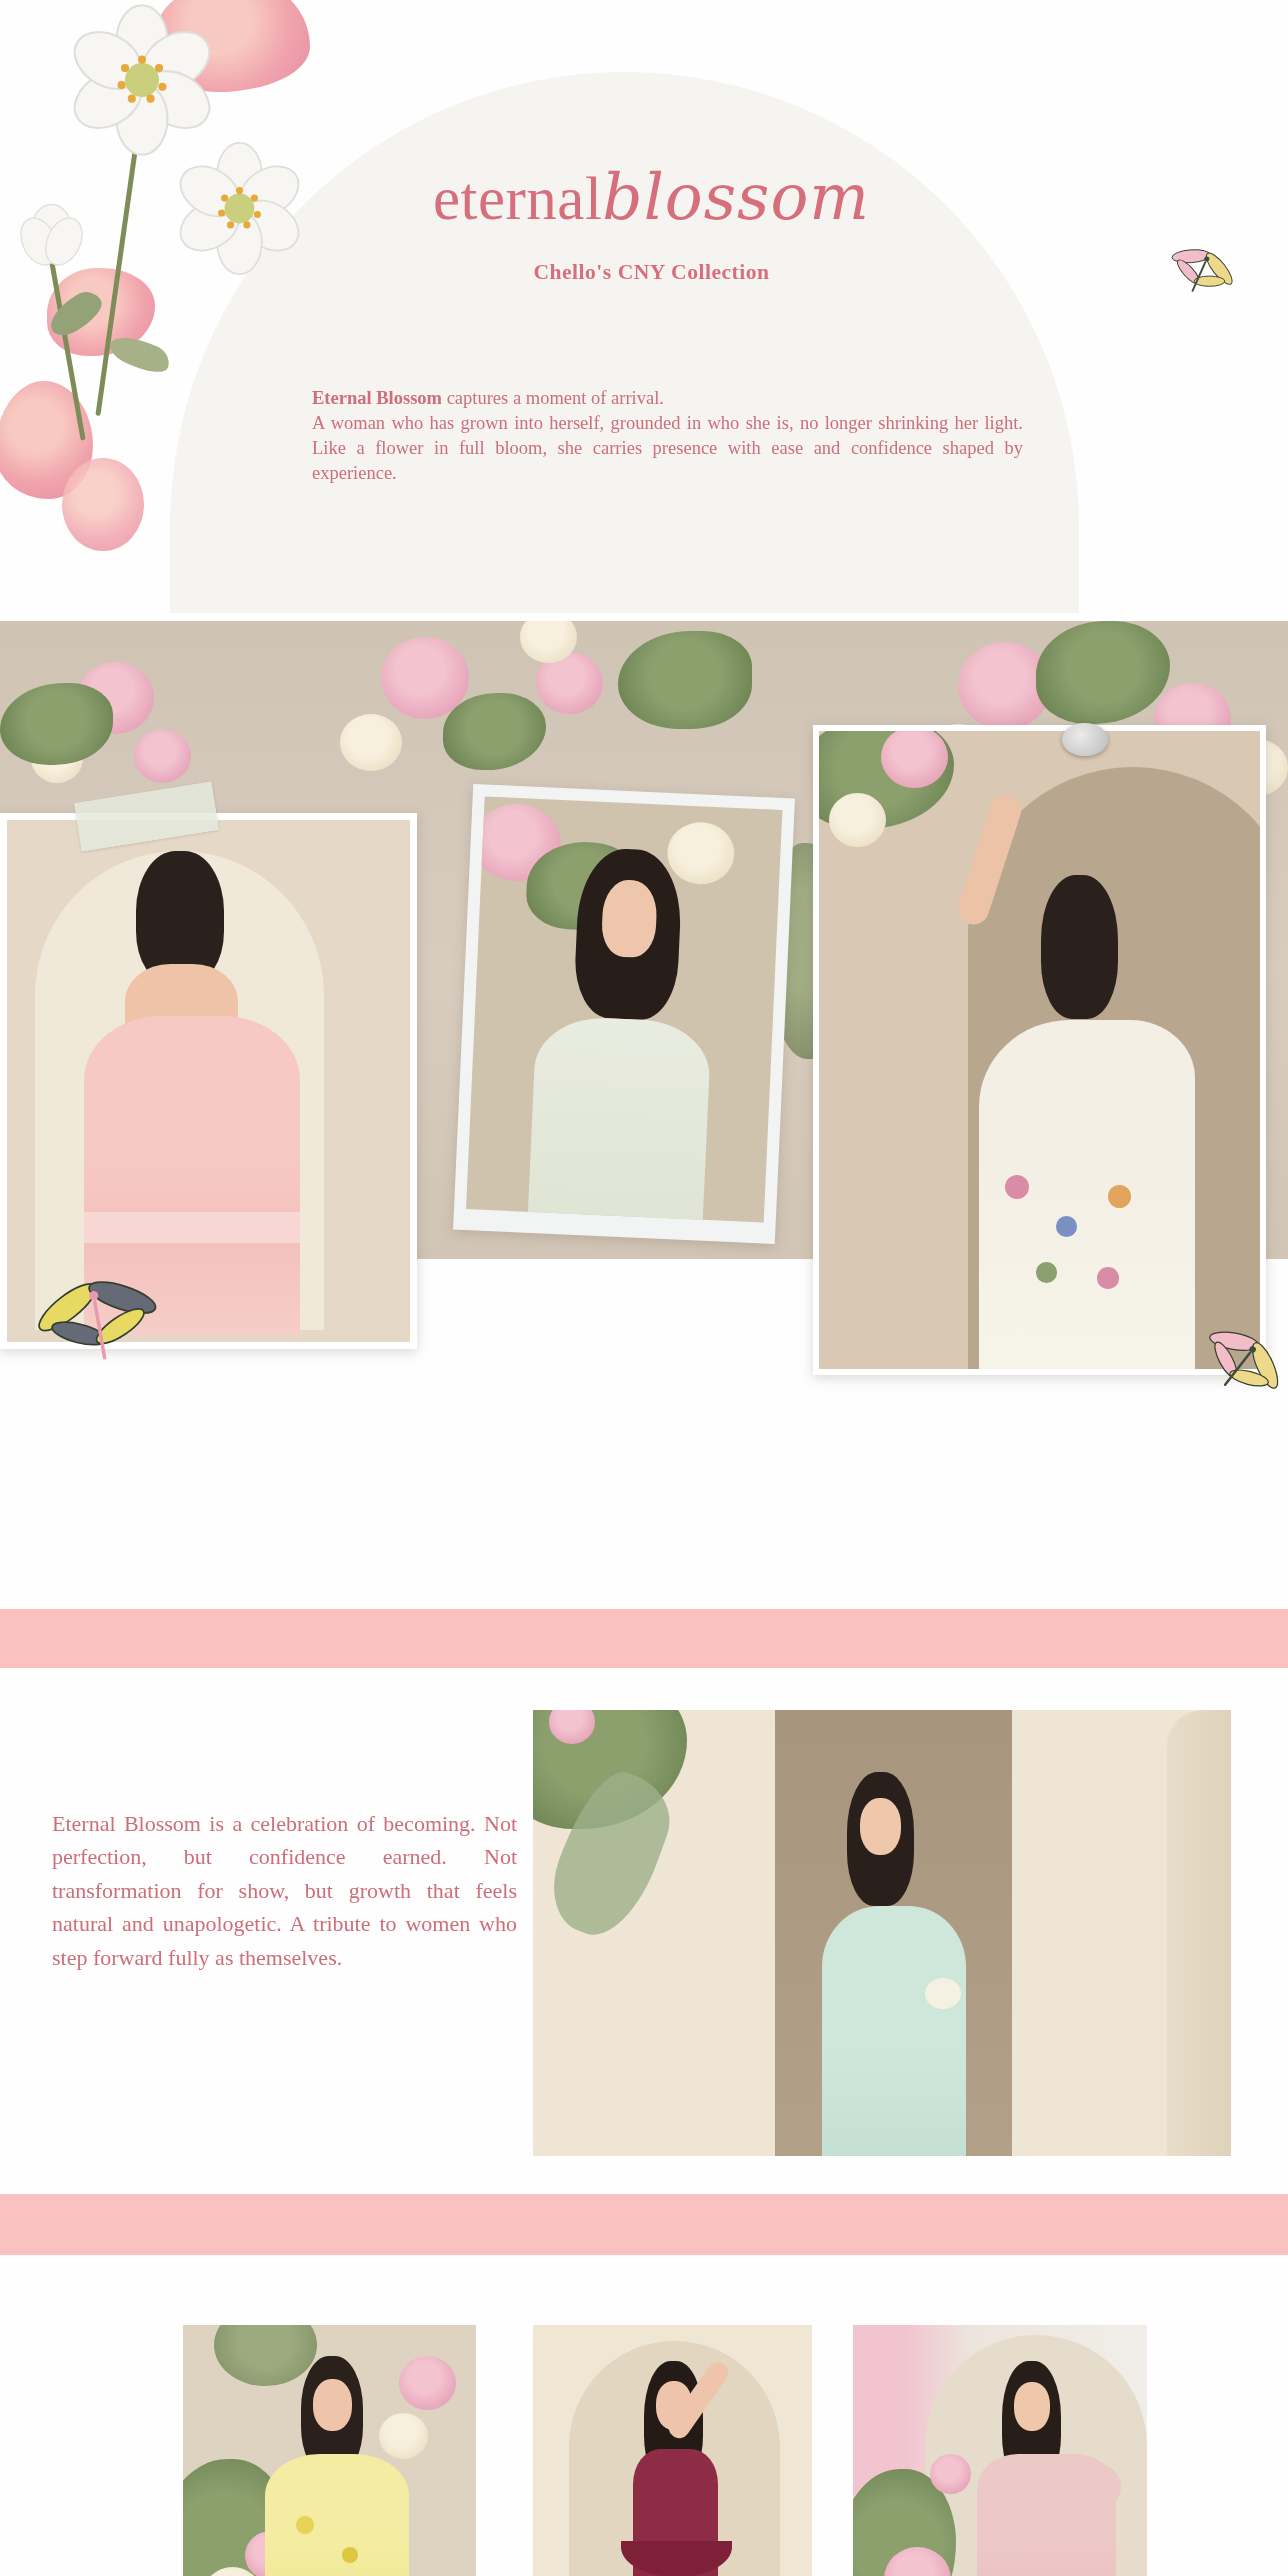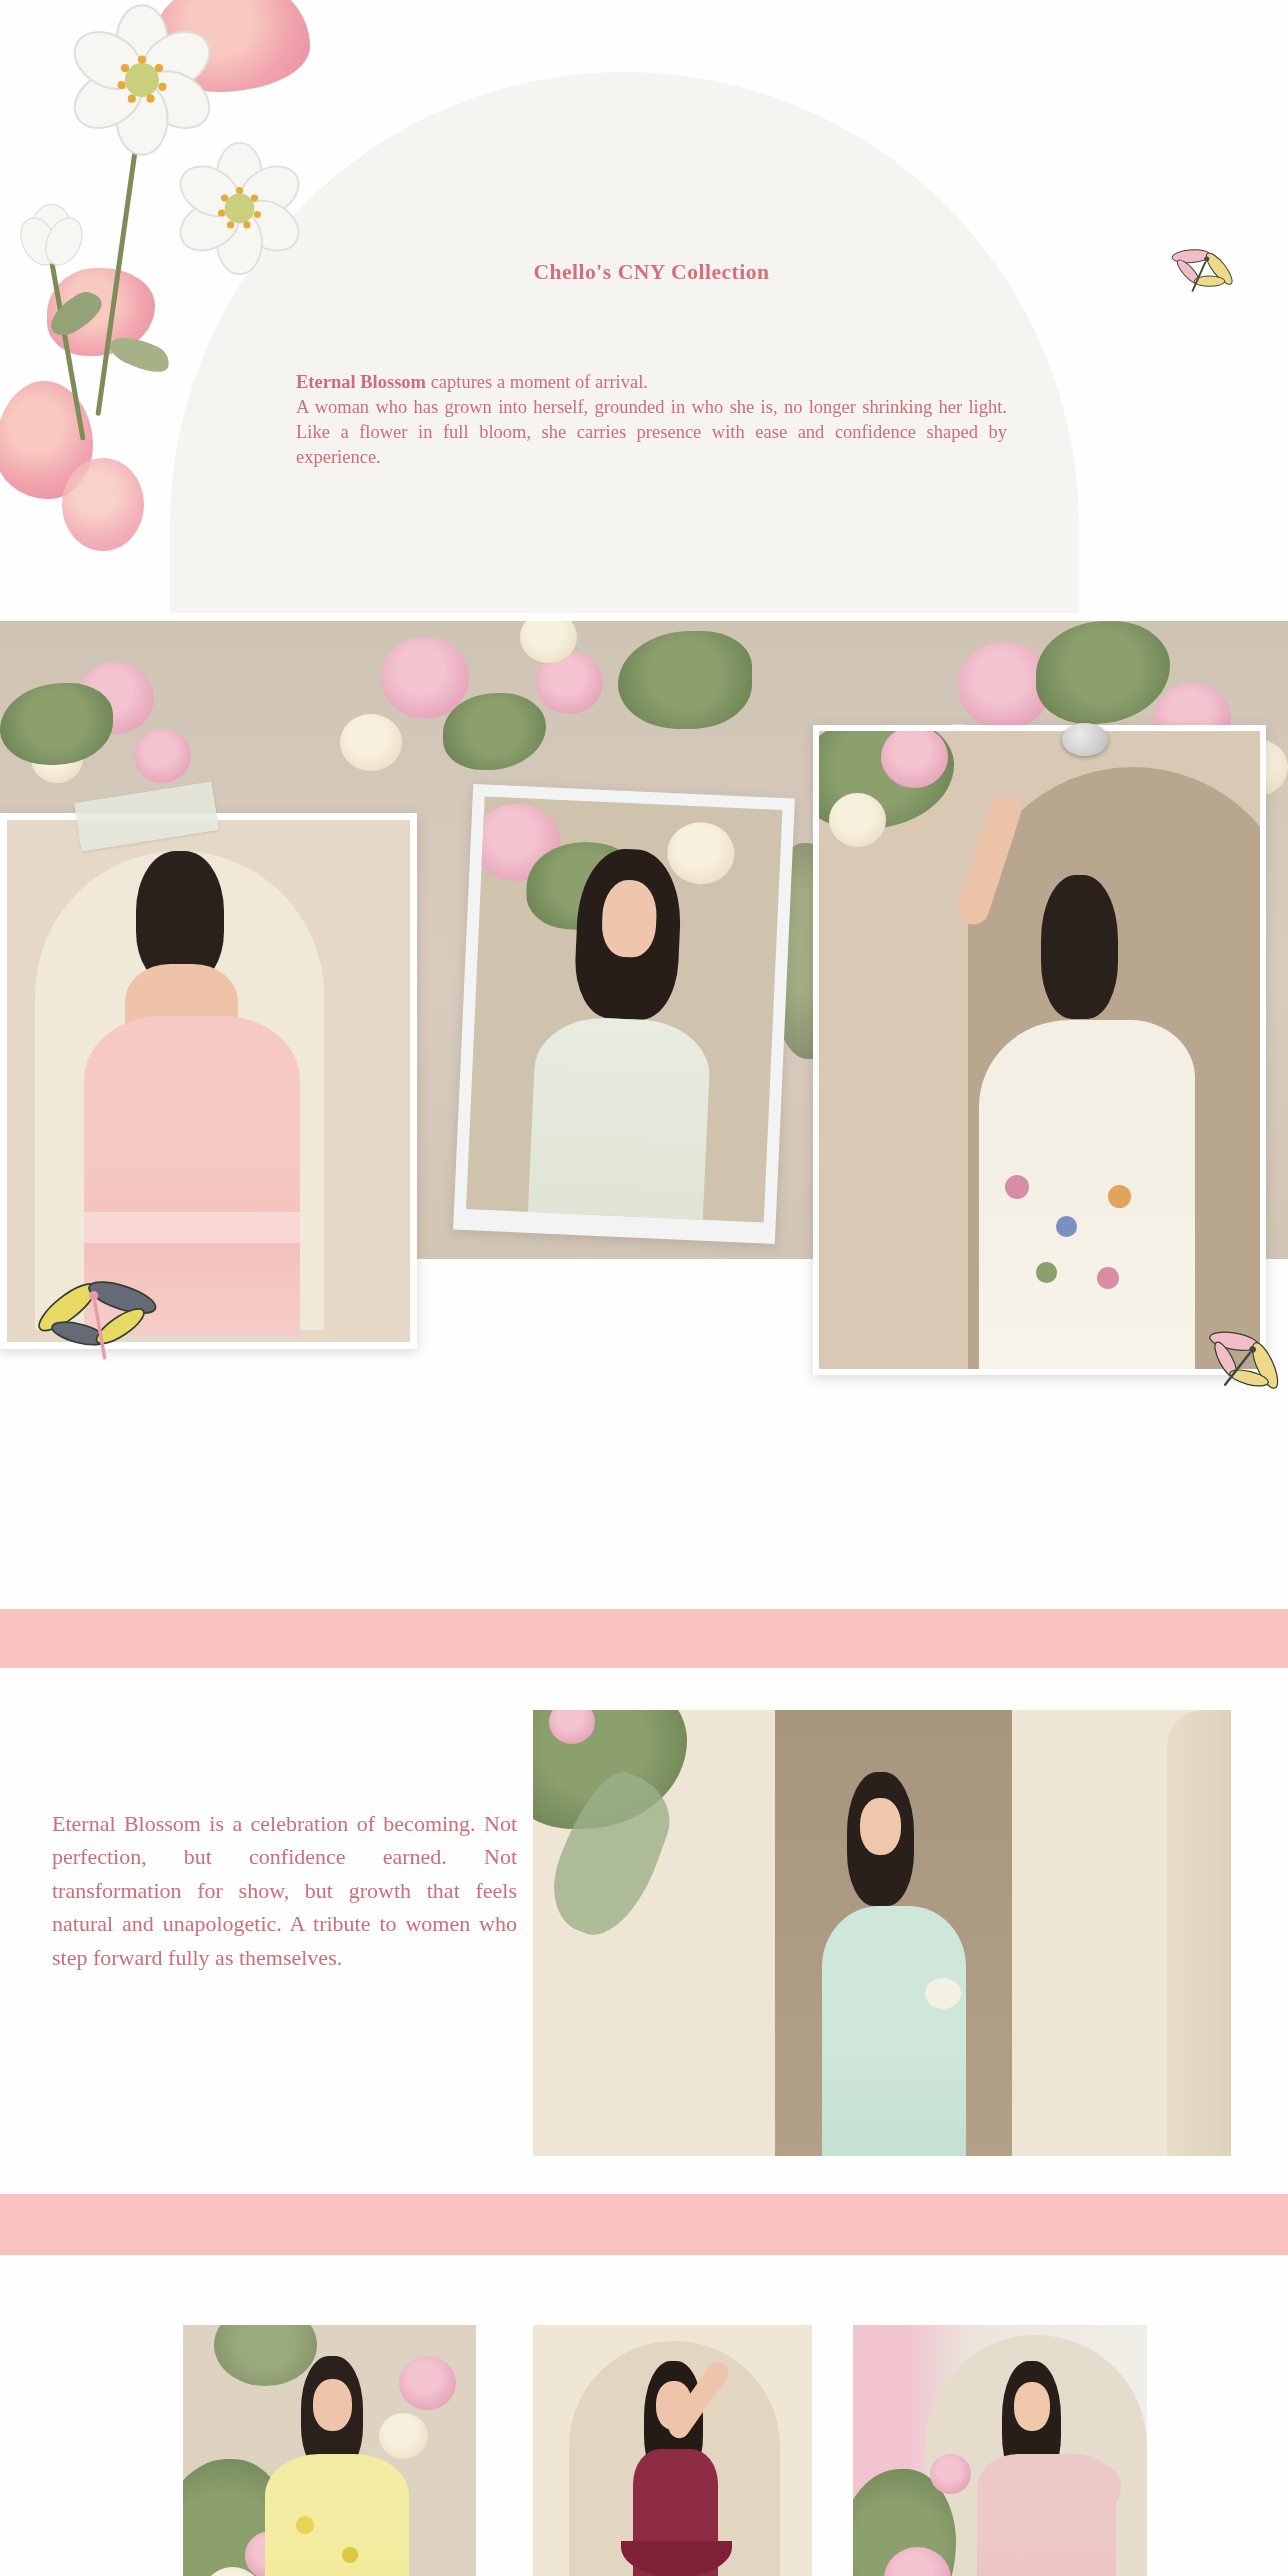--- a/index.html
+++ b/index.html
@@ -41,20 +41,23 @@
   .rose-c{background:radial-gradient(circle at 45% 40%, #f7f0dd 0 40%, #eadfc4 80%, #ddcfae);}
   .green{background:radial-gradient(circle at 50% 45%, #8ba06d 0 40%, #6d8353 85%, #5c7146);}
 </style>
 </head>
 <body>
 
 <div id="root">
 
   <div class="arch"></div>
 
+  <div class="title">
+    <span class="t-reg">eternal</span><span class="t-script">blossom</span>
+  </div>
   <div class="subtitle">Chello's CNY Collection</div>
 
   <div class="abs" style="left:-15.5px;top:-20.6px;width:330px;height:592px;">
     <div class="blob peony" style="left:170px;top:0;width:155px;height:113px;border-radius:55% 45% 60% 40%/50% 60% 40% 50%;"></div>
     <div class="blob peony" style="left:62px;top:289px;width:108px;height:88px;border-radius:48% 52% 60% 40%/55% 45% 60% 40%;"></div>
     <div class="blob peony" style="left:10.3px;top:402px;width:98px;height:118px;border-radius:50% 50% 45% 55%/60% 55% 45% 40%;"></div>
     <div class="blob peony" style="left:77px;top:479px;width:82px;height:93px;opacity:.85;"></div>
     <div class="stem" style="left:129px;top:170px;height:268px;transform:rotate(8deg);"></div>
     <div class="stem" style="left:77px;top:247px;height:216px;transform:rotate(-10deg);"></div>
     <div class="leafy" style="left:62px;top:319px;width:57px;height:31px;transform:rotate(-30deg);"></div>
@@ -106,21 +109,21 @@
 
   <svg class="dfly df-a" style="left:1162px;top:241px;transform:rotate(24deg);" width="77" height="64" viewBox="0 0 120 100">
     <ellipse class="wa" cx="36" cy="32" rx="30" ry="10" transform="rotate(-28 36 32)"></ellipse>
       <ellipse class="wb" cx="84" cy="32" rx="30" ry="10" transform="rotate(28 84 32)"></ellipse>
       <ellipse class="wc" cx="42" cy="56" rx="24" ry="8" transform="rotate(24 42 56)"></ellipse>
       <ellipse class="wd" cx="78" cy="56" rx="24" ry="8" transform="rotate(-24 78 56)"></ellipse>
       <rect class="body" x="58.5" y="30" width="3" height="52" rx="1.5"></rect>
       <circle class="head" cx="60" cy="26" r="4"></circle>
   </svg>
 
-  <p class="copy intro" style="margin:0;">
+  <p class="copy intro" style="margin:16px;">
     <b>Eternal Blossom</b>
     <span>captures a moment of arrival.</span><br>
     <span>A woman who has grown into herself, grounded in who she is, no longer shrinking her light. Like a flower in full bloom, she carries presence with ease and confidence shaped by experience.</span>
   </p>
 
   <div class="photo" style="left:0;top:621px;width:1288px;height:638px;background:linear-gradient(180deg,#cfc4b4 0%,#d7ccbe 55%,#d1c5b5 100%);">
     <div class="blob rose-p" style="left:77px;top:41px;width:77px;height:72px;"></div>
     <div class="blob rose-p" style="left:134px;top:108px;width:57px;height:54px;"></div>
     <div class="blob rose-c" style="left:31px;top:113px;width:52px;height:49px;"></div>
     <div class="blob green" style="left:0px;top:62px;width:113px;height:82px;border-radius:60% 40% 55% 45%;"></div>

